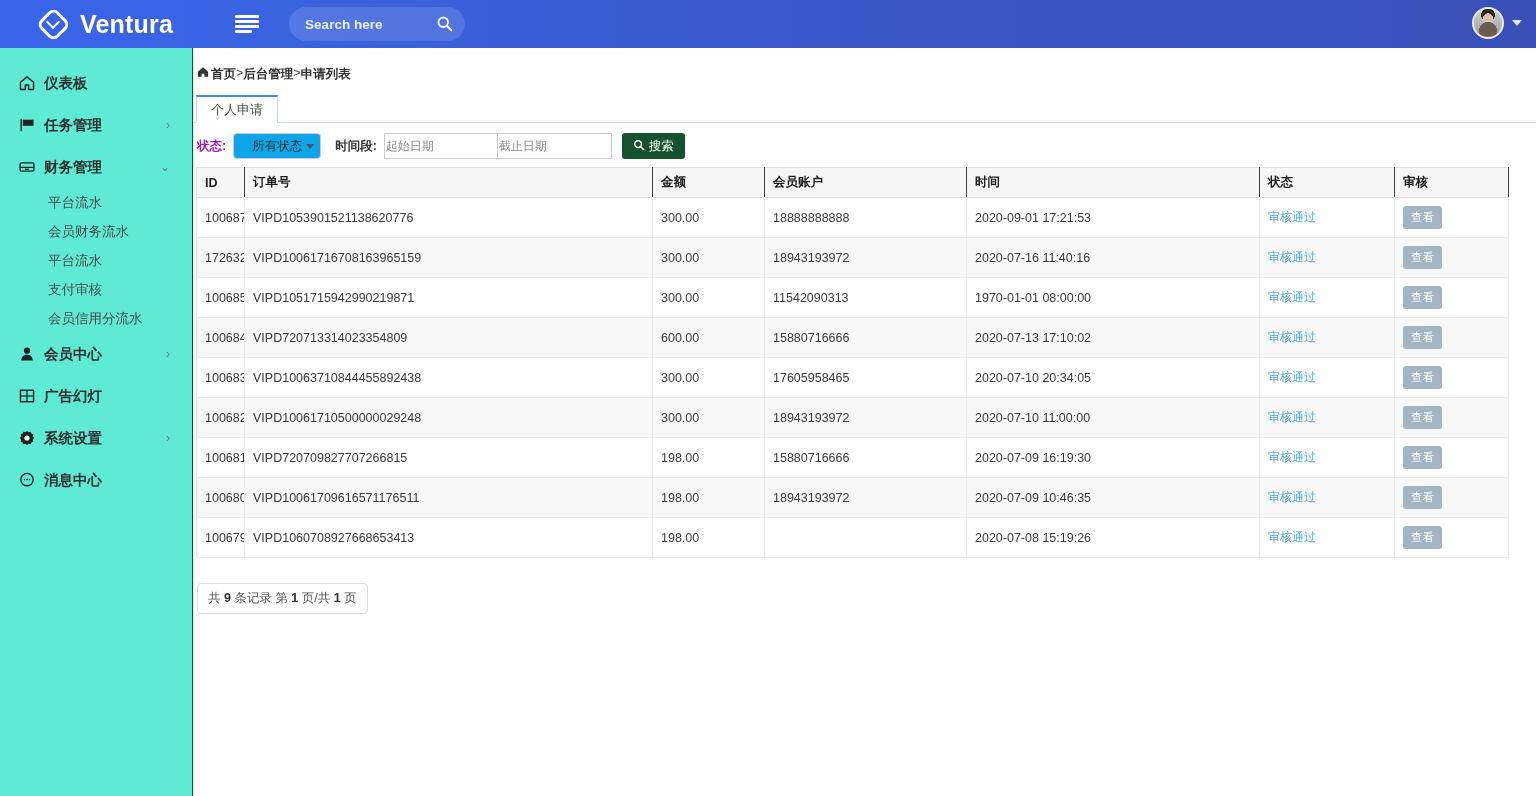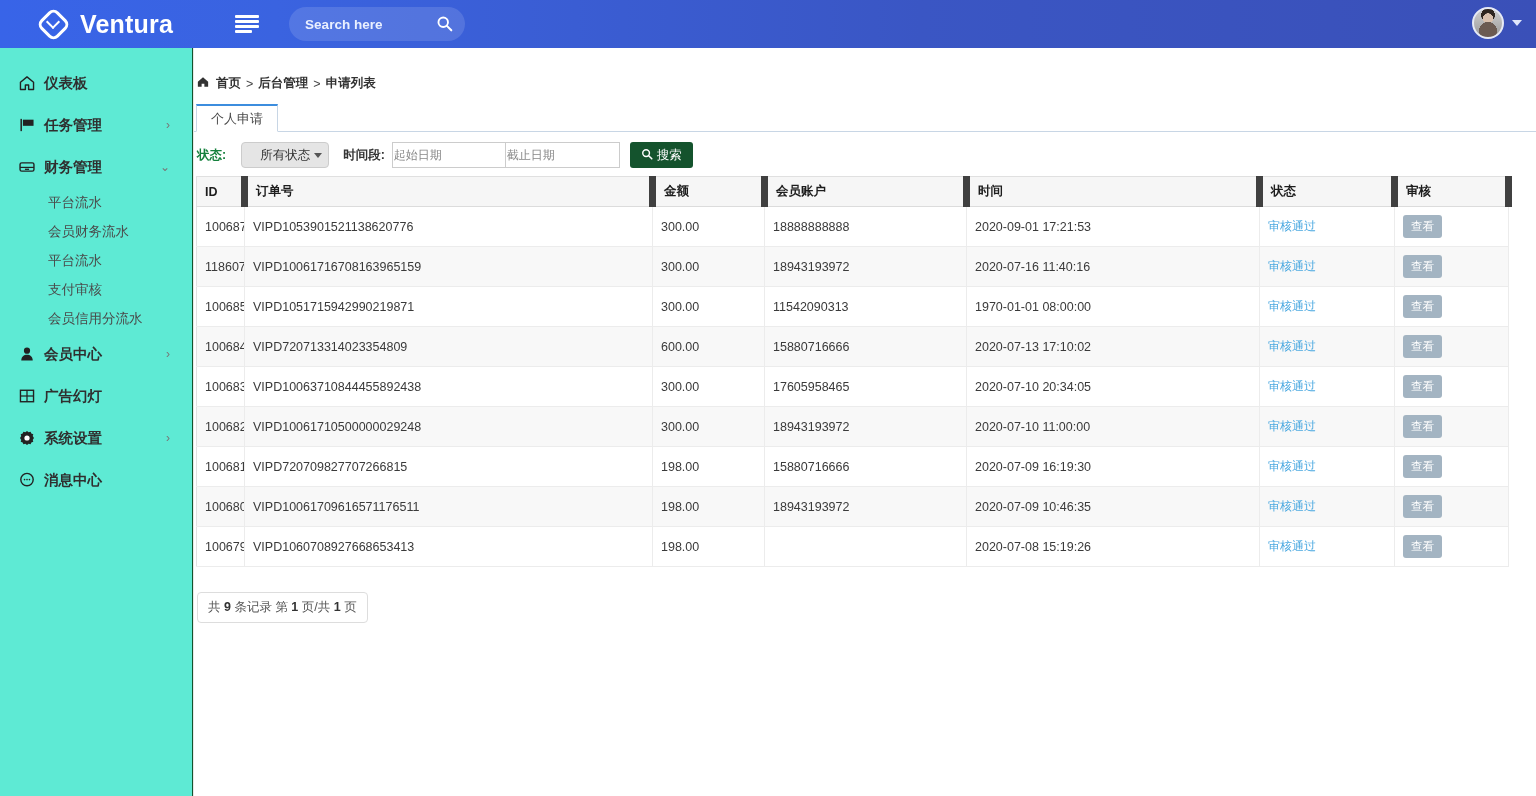--- a/index.html
+++ b/index.html
@@ -125,23 +125,23 @@
   }
 
   
   .main {
     position: absolute; top: 48px; left: 193px;
     width: 1343px; height: 748px;
     background: #fff;
     border-left: 1px solid #e7e7e7;
   }
   .breadcrumb {
-    padding: 27px 0 8px 3px;
+    padding: 18px 0 8px 3px;
     font-size: 12.5px; color: #333; font-weight: bold;
-    display: flex; align-items: center; gap: 5px;
+    display: flex; 
   }
   .breadcrumb .sep { color: #444; font-weight: normal; }
   .home-icon { margin-right: 2px; }
 
   .tabs {
     margin-top: 4px;
     height: 28px;
     border-bottom: 1px solid #c8d6e5;
     display: flex; align-items: flex-end;
     padding-left: 2px;
@@ -157,25 +157,25 @@
     border-top: 2px solid #3c8dde;
     margin-bottom: -1px;
     cursor: pointer;
   }
 
   .filters {
     display: flex; align-items: center;
     padding: 10px 0 8px 3px;
     gap: 0;
   }
-  .flabel { font-size: 12.5px; color: #15803d; font-weight: bold; margin-right: 15px; }
+  .flabel { font-size: 12.5px; color: #a21caf; font-weight: bold; margin-right: 7px; }
   .fselect {
     width: 88px; height: 26px;
     border: 1px solid #ccc; border-radius: 4px;
-    background: #e5e5e5;
+    background: #0ea5e9;
     font-size: 12.5px; color: #333;
     display: flex; align-items: center; justify-content: center;
     position: relative; cursor: pointer;
   }
   .fselect .sel-caret {
     position: absolute; right: 6px; top: 10px;
     width: 0; height: 0;
     border-left: 4px solid transparent; border-right: 4px solid transparent;
     border-top: 5px solid #555;
   }
@@ -211,21 +211,21 @@
     border: 1px solid #e0e0e0;
     margin-left: 2px;
   }
   table.grid th {
     background: #f6f6f6;
     text-align: left;
     font-weight: bold;
     color: #1d1d1d;
     font-size: 12.5px;
     padding: 6px 8px;
-    border-right: 7px solid #404040;
+    border-right: 1px solid #404040;
     border-bottom: 1px solid #dcdcdc;
     height: 22px;
   }
   table.grid td {
     padding: 8px 8px;
     border-right: 1px solid #ececec;
     border-bottom: 1px solid #ececec;
     color: #3a3a3a;
     height: 30px;
     vertical-align: middle;
@@ -453,21 +453,21 @@
       <tr>
         <td>100687</td>
         <td>VIPD1053901521138620776</td>
         <td>300.00</td>
         <td>18888888888</td>
         <td>2020-09-01 17:21:53</td>
         <td><a class="status-link">审核通过</a></td>
         <td><button class="view-btn">查看</button></td>
       </tr>
       <tr>
-        <td>118607</td>
+        <td>172632</td>
         <td>VIPD10061716708163965159</td>
         <td>300.00</td>
         <td>18943193972</td>
         <td>2020-07-16 11:40:16</td>
         <td><a class="status-link">审核通过</a></td>
         <td><button class="view-btn">查看</button></td>
       </tr>
       <tr>
         <td>100685</td>
         <td>VIPD1051715942990219871</td>

